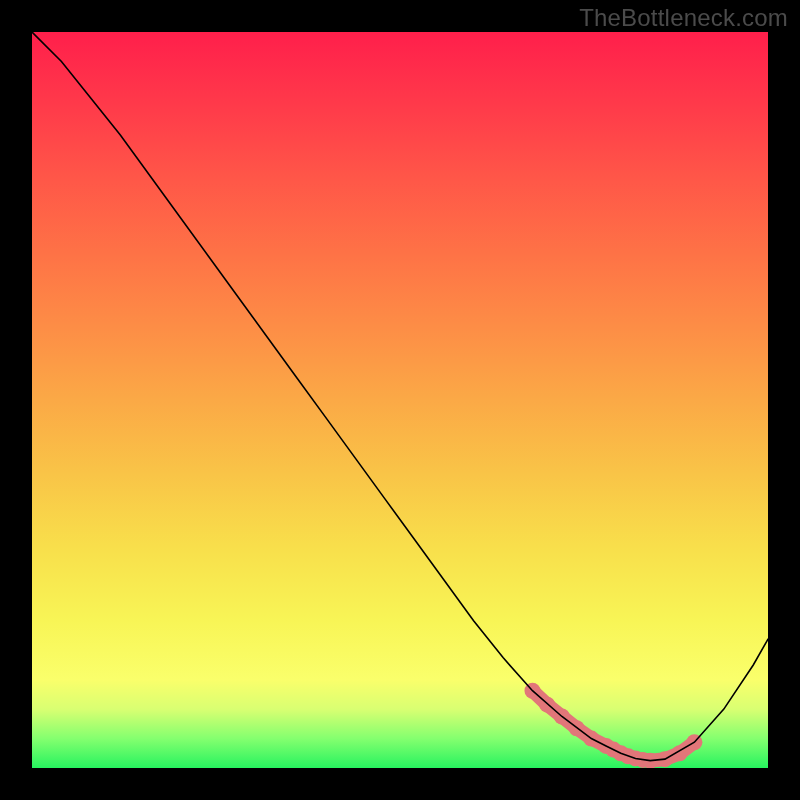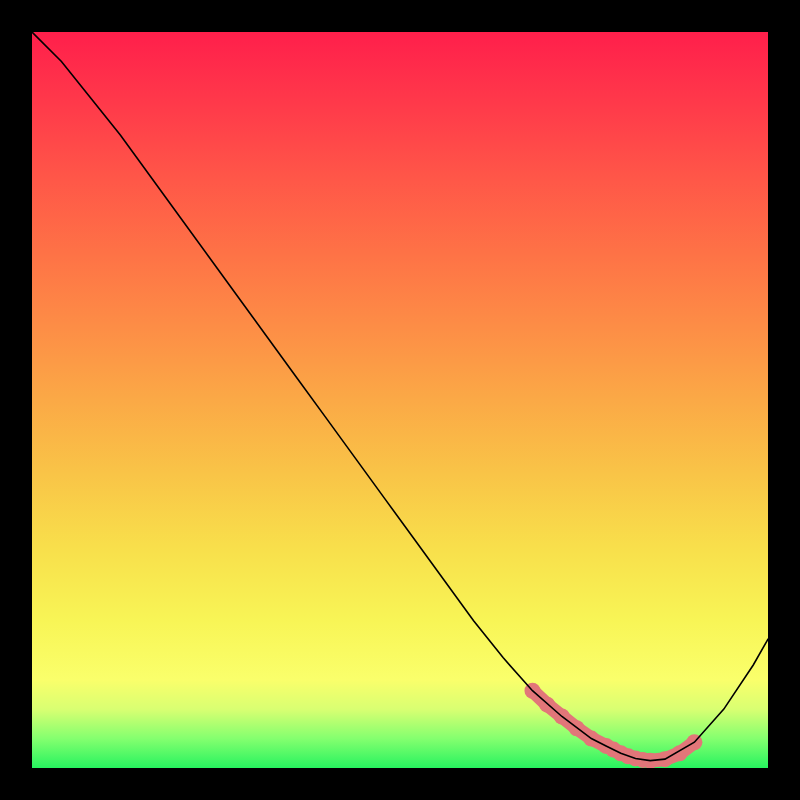--- a/index.html
+++ b/index.html
@@ -68,20 +68,21 @@
     stroke-linecap: round;
   }
   .pink-dot {
     fill: #e27679;
   }
 </style>
 </head>
 <body>
 
 <div class="frame">
+  <div class="watermark">TheBottleneck.com</div>
   <div class="plot-area">
     <svg class="chart" viewBox="0 0 736 736" preserveAspectRatio="none">
       <g>
         <path class="pink-path" d="M500.48 658.72 L515.20 672.70 L529.92 684.48 L544.64 696.26 L559.36 706.56 L574.08 713.92 L581.44 717.60 L588.80 721.28 L596.16 724.22 L603.52 726.43 L610.88 727.90 L618.24 728.64 L632.96 727.17 L647.68 721.28 L662.40 710.24"></path>
         <g>
             <circle class="pink-dot" cx="500.48" cy="658.72" r="8"></circle>
             <circle class="pink-dot" cx="515.20" cy="672.70" r="8"></circle>
             <circle class="pink-dot" cx="529.92" cy="684.48" r="8"></circle>
             <circle class="pink-dot" cx="544.64" cy="696.26" r="8"></circle>
             <circle class="pink-dot" cx="559.36" cy="706.56" r="8"></circle>

